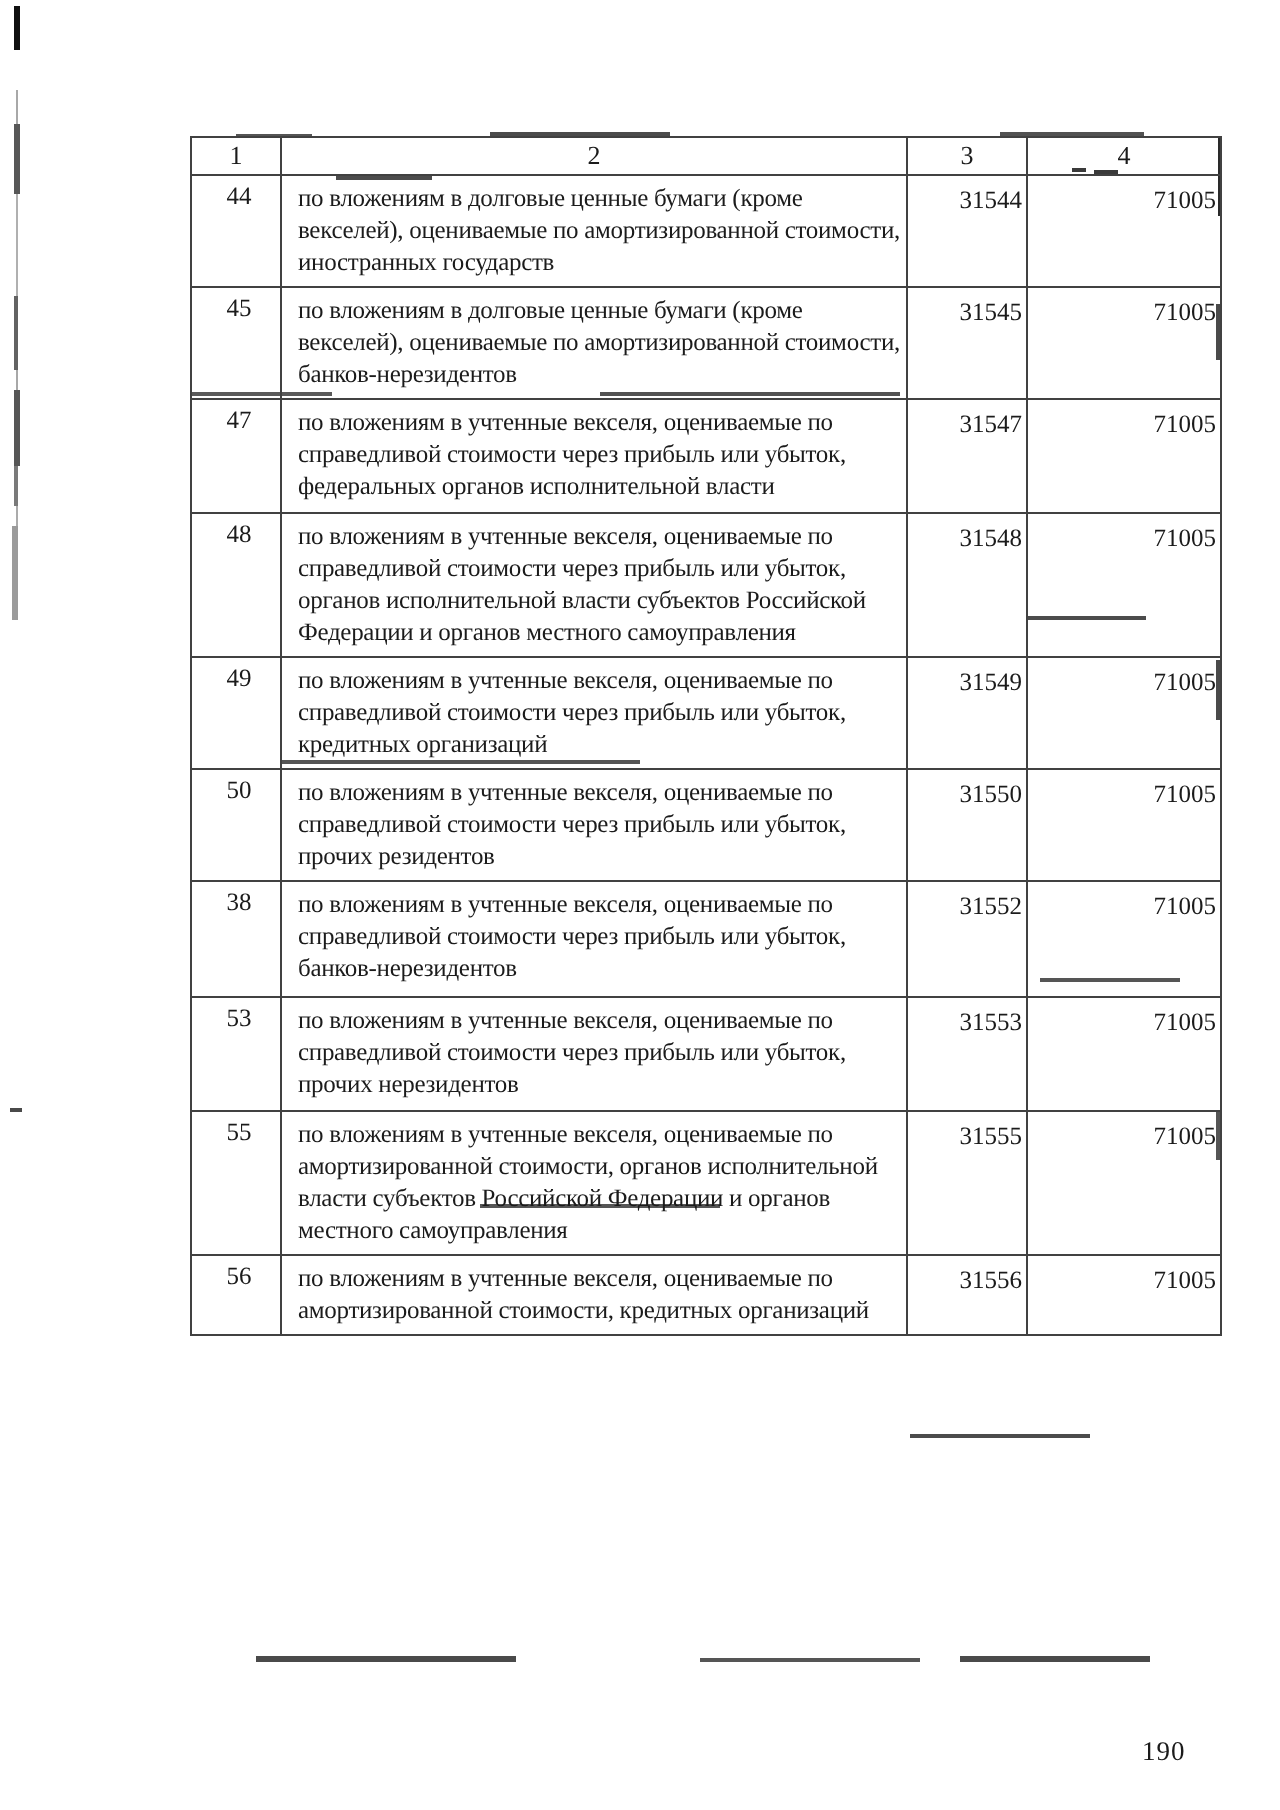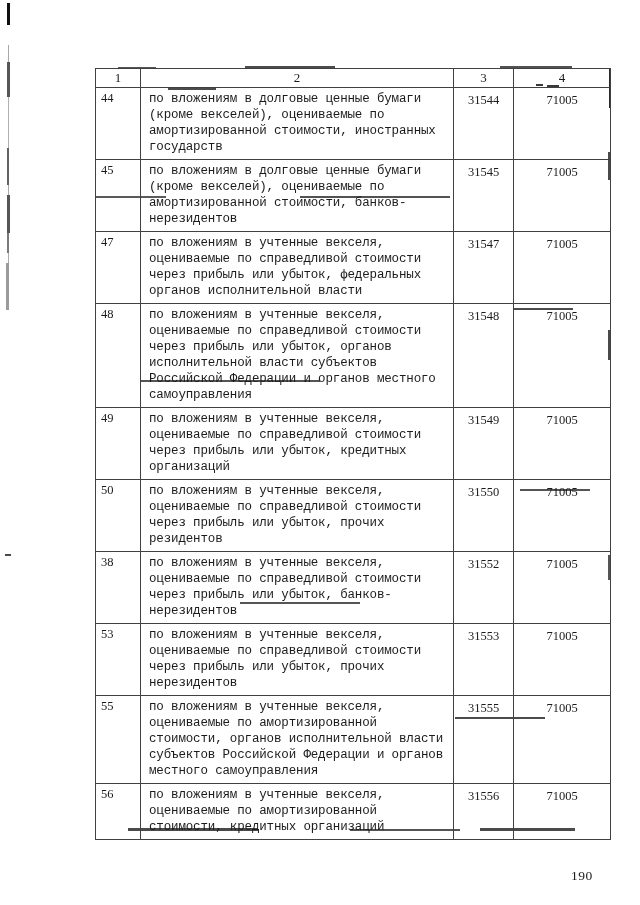--- a/index.html
+++ b/index.html
@@ -31,23 +31,23 @@
     font-weight: normal;
     overflow: hidden;
   }
   .doc-table th {
     height: 18px;
     text-align: center;
     padding: 0;
     font-size: 13px;
     line-height: 17px;
   }
-  td.c-num  { padding: 2px 2px 2px 5px; }
-  td.c-desc { padding: 3px 2px 4px 8px; letter-spacing: -0.15px; font-family: Liberation Mono, monospace; }
-  td.c-code, td.c-acct { padding: 4px 2px 2px 2px; text-align: center; }
+  td.c-num  { padding: 2px 2px 2px 5px; text-align: center; }
+  td.c-desc { padding: 3px 2px 4px 8px; letter-spacing: -0.15px; }
+  td.c-code, td.c-acct { padding: 4px 2px 2px 2px; text-align: right; }
 
   
   tr.rh55 { height: 55px; } tr.rh57 { height: 57px; } tr.rh72 { height: 72px; margin-left: 12px; }
   tr.rh53 { height: 53px; } tr.rh58 { height: 58px; } tr.rh40 { height: 40px; }
 
   
   .page-number {
     position: absolute;
     left: 571px;
     top: 868px;

